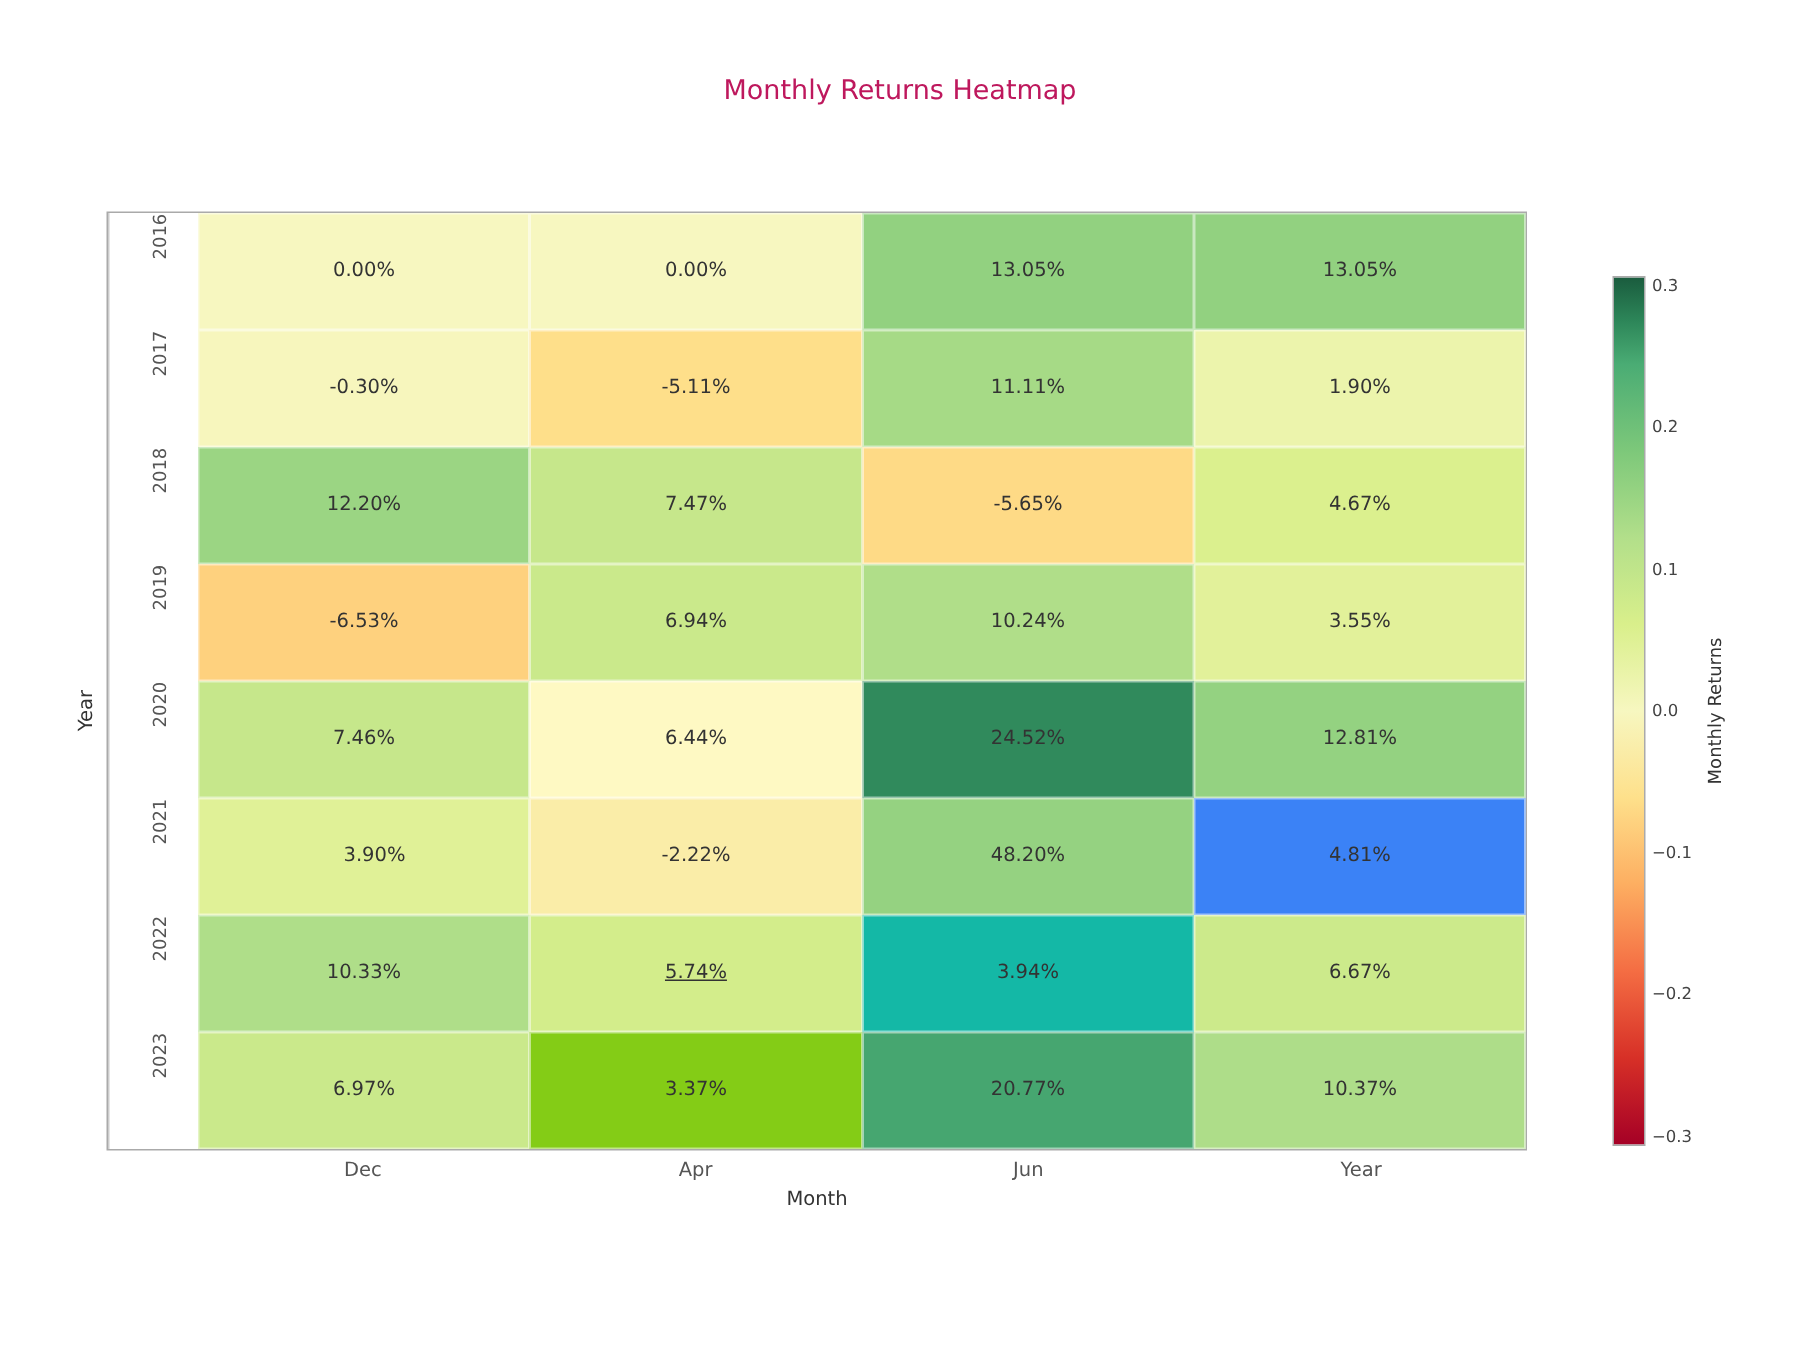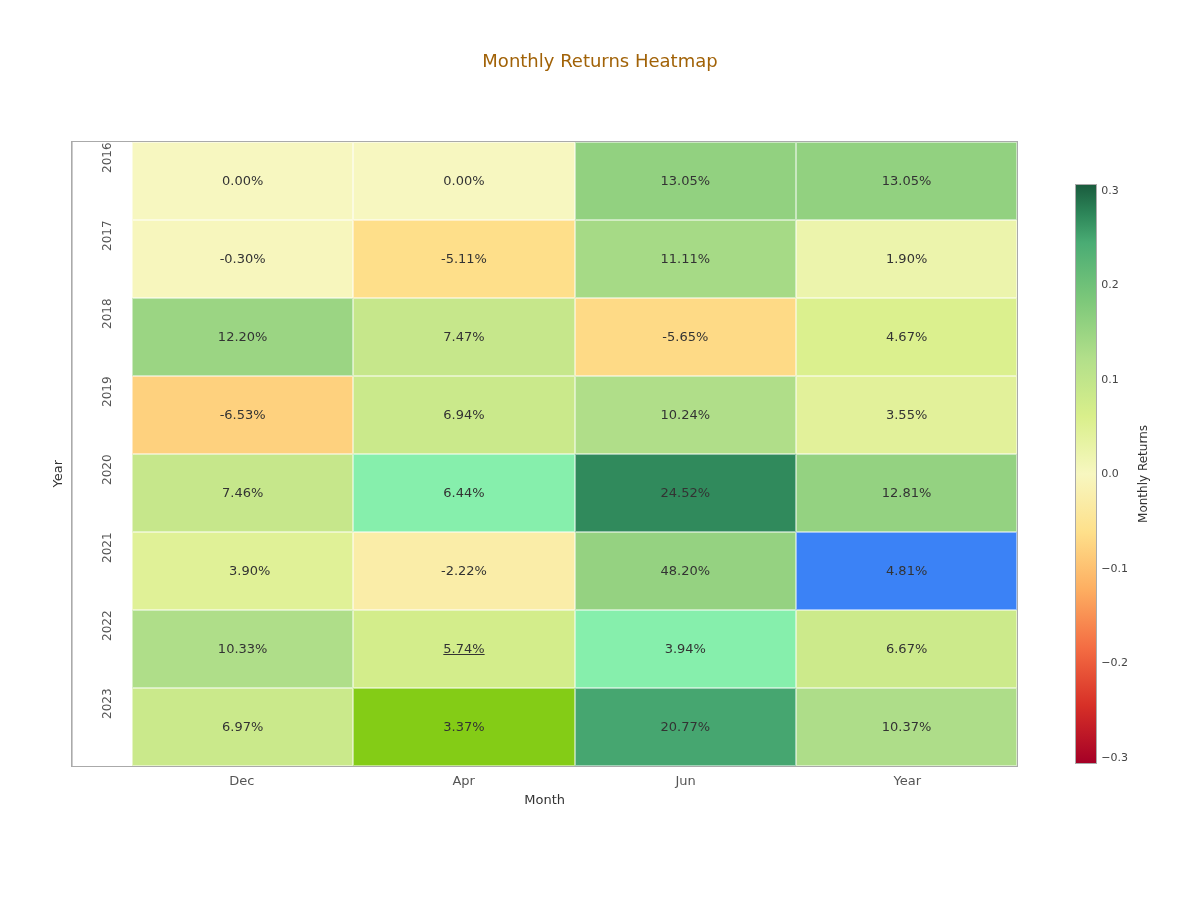--- a/index.html
+++ b/index.html
@@ -15,21 +15,21 @@
     .chart-container {
       width: 1100px;
       height: 820px;
       position: relative;
       display: flex;
       flex-direction: column;
       align-items: center;
     }
     .chart-title {
       font-size: 18px;
-      color: #a16207;
+      color: #be185d;
       margin-bottom: 16px;
       margin-top: 10px;
     }
     .chart-body {
       display: flex;
       flex-direction: row;
       align-items: center;
       width: 100%;
       flex: 1;
     }
@@ -177,32 +177,32 @@
           <div class="heatmap-cell" style="background-color: rgb(198, 231, 139);">7.47%</div>
           <div class="heatmap-cell" style="background-color: rgb(254, 218, 134);">-5.65%</div>
           <div class="heatmap-cell" style="background-color: rgb(219, 240, 142);">4.67%</div>
           <div class="year-label">2019</div>
           <div class="heatmap-cell" style="background-color: rgb(254, 209, 126);">-6.53%</div>
           <div class="heatmap-cell" style="background-color: rgb(202, 233, 139);">6.94%</div>
           <div class="heatmap-cell" style="background-color: rgb(176, 222, 137);">10.24%</div>
           <div class="heatmap-cell" style="background-color: rgb(226, 241, 154);">3.55%</div>
           <div class="year-label">2020</div>
           <div class="heatmap-cell" style="background-color: rgb(198, 231, 139);">7.46%</div>
-          <div class="heatmap-cell" style="background-color: #86efac;">6.44%</div>
+          <div class="heatmap-cell" style="background-color: #fef9c3;">6.44%</div>
           <div class="heatmap-cell" style="background-color: rgb(48, 138, 92);">24.52%</div>
           <div class="heatmap-cell" style="background-color: rgb(148, 210, 129);">12.81%</div>
           <div class="year-label">2021</div>
           <div class="heatmap-cell" style="background-color: rgb(224, 241, 151); padding-left: 14px;">3.90%</div>
           <div class="heatmap-cell" style="background-color: rgb(250, 237, 168);">-2.22%</div>
           <div class="heatmap-cell" style="background-color: rgb(149, 210, 129);">48.20%</div>
           <div class="heatmap-cell" style="background-color: #3b82f6;">4.81%</div>
           <div class="year-label">2022</div>
           <div class="heatmap-cell" style="background-color: rgb(175, 222, 137);">10.33%</div>
           <div class="heatmap-cell" style="background-color: rgb(211, 237, 139); text-decoration: underline;">5.74%</div>
-          <div class="heatmap-cell" style="background-color: #86efac;">3.94%</div>
+          <div class="heatmap-cell" style="background-color: #14b8a6;">3.94%</div>
           <div class="heatmap-cell" style="background-color: rgb(204, 234, 139);">6.67%</div>
           <div class="year-label">2023</div>
           <div class="heatmap-cell" style="background-color: rgb(202, 233, 139);">6.97%</div>
           <div class="heatmap-cell" style="background-color: #84cc16;">3.37%</div>
           <div class="heatmap-cell" style="background-color: rgb(70, 166, 112);">20.77%</div>
           <div class="heatmap-cell" style="background-color: rgb(174, 221, 137);">10.37%</div>
         </div>
       <div class="x-axis-labels" id="x-axis-labels">
         <div class="x-spacer"></div>
       <div class="x-label">Dec</div>

